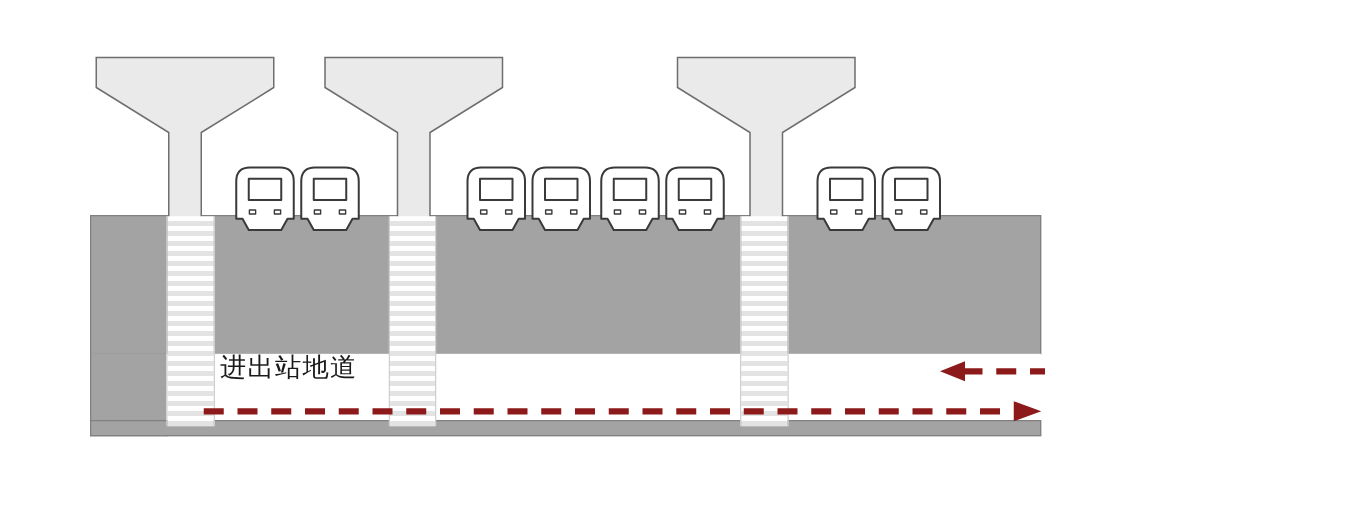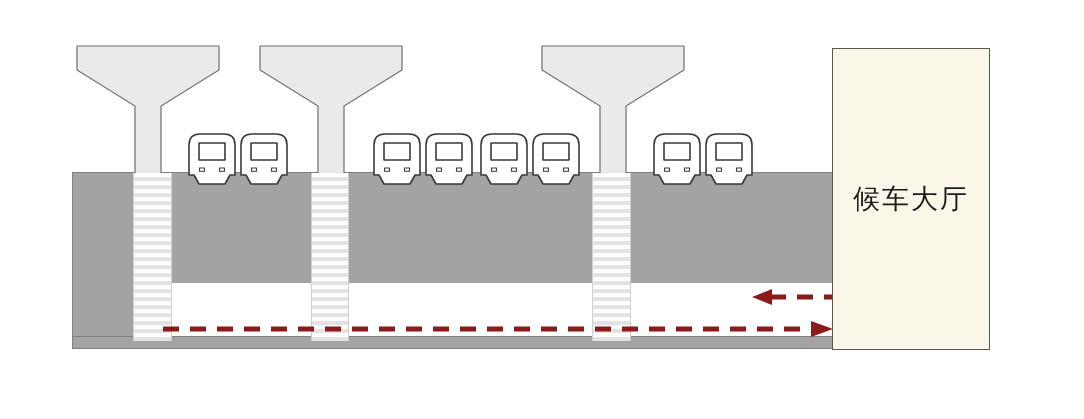--- a/index.html
+++ b/index.html
@@ -130,36 +130,34 @@
         <rect x="14.5" y="37" width="5" height="3.2" stroke-width="1.1"></rect>
         <rect x="34.5" y="37" width="5" height="3.2" stroke-width="1.1"></rect>
         <path d="M56 14 Q56 3 67 3 L91 3 Q102 3 102 14 L102 44 L97 44 L92 53 L66 53 L61 44 L56 44 Z"></path>
         <rect x="66" y="12" width="26" height="17"></rect>
         <rect x="66.5" y="37" width="5" height="3.2" stroke-width="1.1"></rect>
         <rect x="86.5" y="37" width="5" height="3.2" stroke-width="1.1"></rect>
       </g>
     </svg>
   </div>
 
+  <div class="tunnel-label" style="left:176px;top:284px;">进出站地道</div>
 
   <div class="flow" style="left:750px;top:289px;">
     <svg width="86" height="16" viewBox="0 0 86 16">
       <g stroke="#8c1a1a" stroke-width="5" fill="none">
         <path d="M20 8 L86 8" stroke-dasharray="16 11"></path>
       </g>
       <path d="M2 8 L22 0 L22 16 Z" fill="#8c1a1a"></path>
     </svg>
   </div>
 
   <div class="flow" style="left:163px;top:321px;">
     <svg width="672" height="16" viewBox="0 0 672 16">
       <g stroke="#8c1a1a" stroke-width="5" fill="none">
         <path d="M0 8 L648 8" stroke-dasharray="16 11"></path>
       </g>
       <path d="M670 8 L648 0 L648 16 Z" fill="#8c1a1a"></path>
     </svg>
   </div>
 
-  <div class="hall" style="left:832px;top:48px;width:158px;height:302px;">
-    <span class="hall-label">候车大厅</span>
-  </div>
 
 </div>
 
 </body></html>

